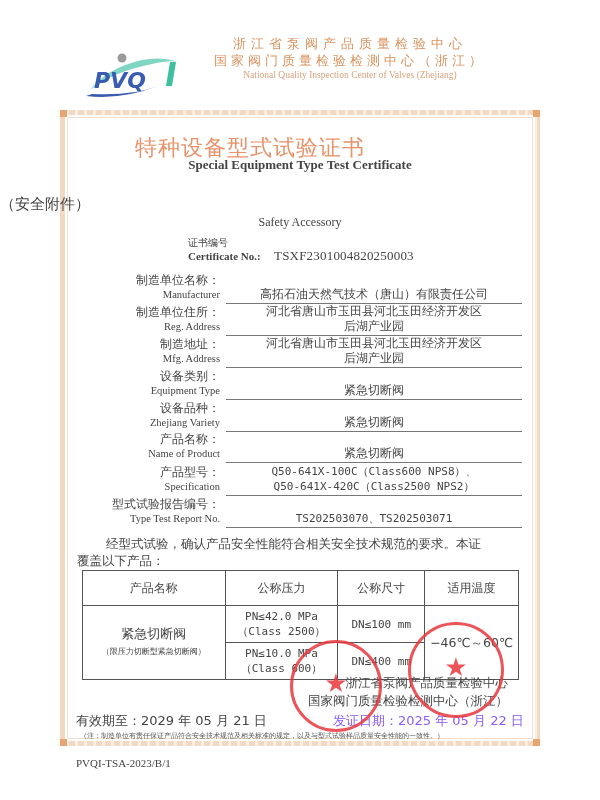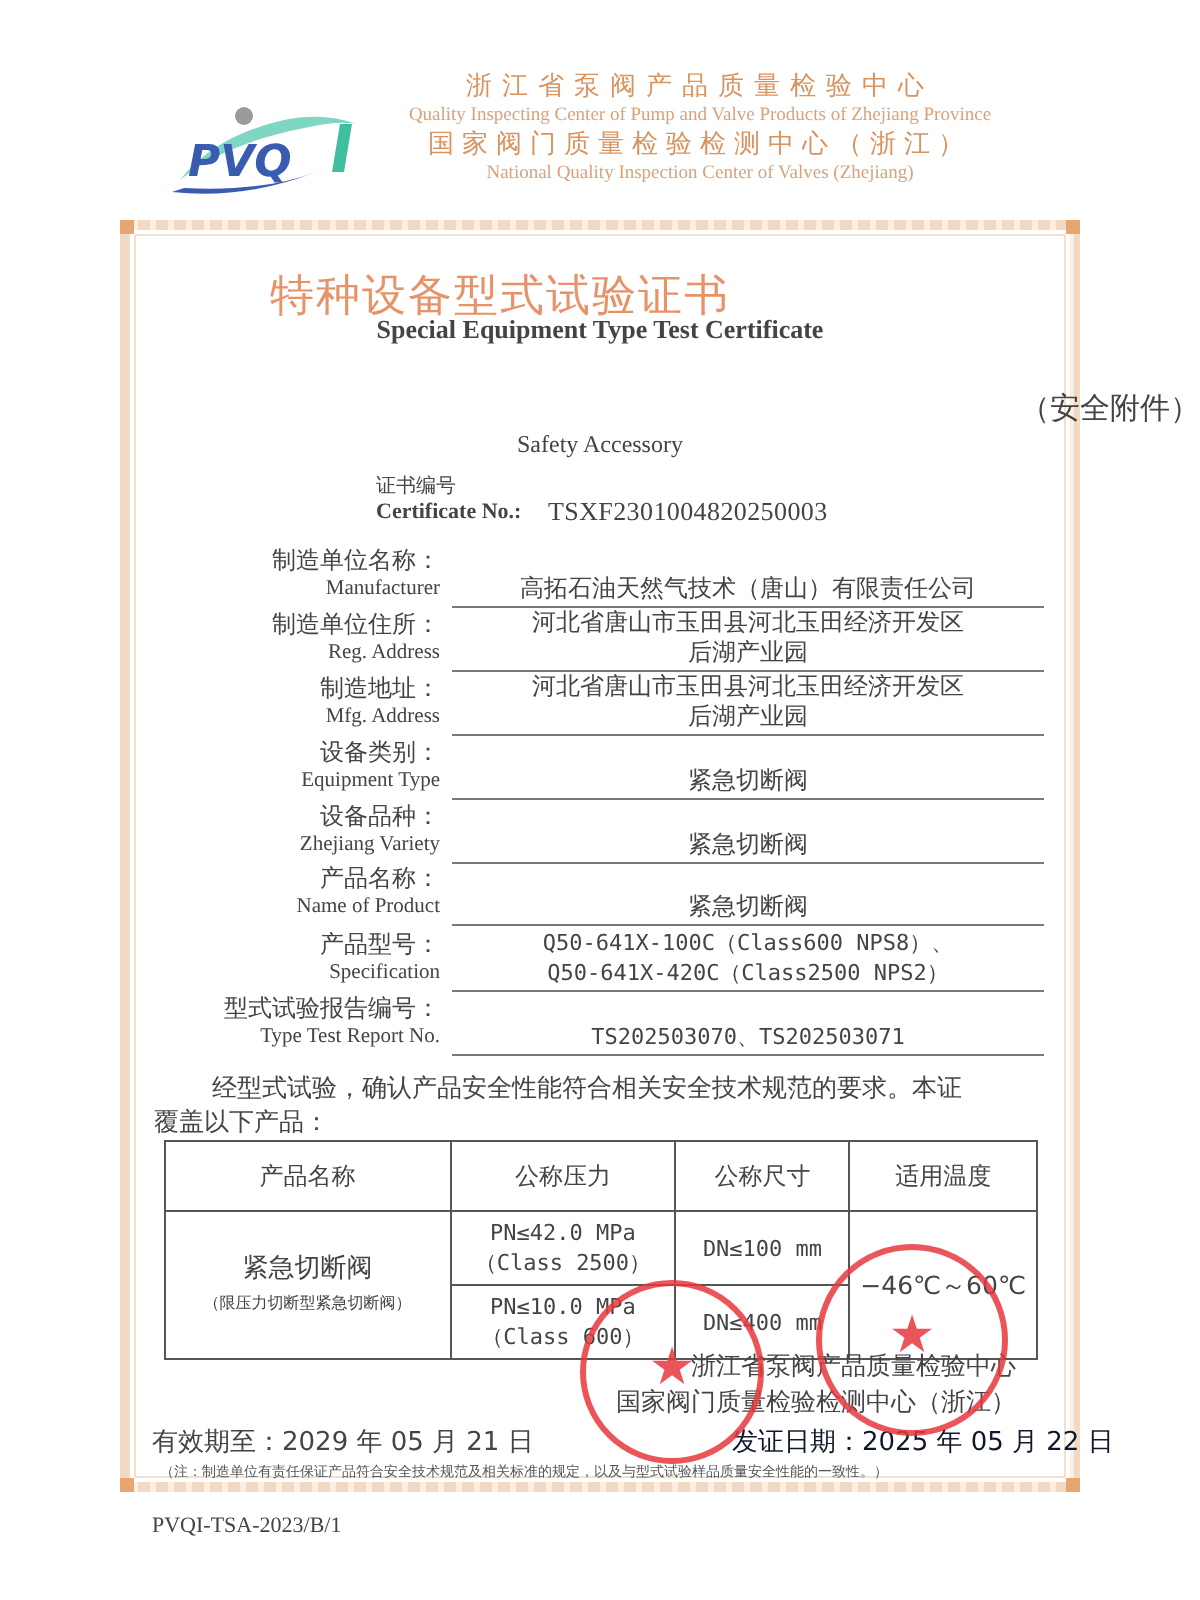--- a/index.html
+++ b/index.html
@@ -21,21 +21,21 @@
       repeating-linear-gradient(90deg, #f1d9c3 0 6px, #fbeee2 6px 9px) border-box; }
   .frame::before { content: ""; position: absolute; inset: 2px; border: 1px solid #f3e0ce; }
   .corner { position: absolute; width: 7px; height: 7px; background: #e8a56f; }
   .c-tl { left: -5px; top: -5px; } .c-tr { right: -5px; top: -5px; }
   .c-bl { left: -5px; bottom: -5px; } .c-br { right: -5px; bottom: -5px; }
 
   .title-cn { position: absolute; left: 0; width: 500px; top: 133px; text-align: center;
     font-family: "DejaVu Sans", sans-serif; font-size: 22px; color: #e8926a; letter-spacing: 1px; }
   .title-en { position: absolute; left: 0; width: 600px; top: 157px; text-align: center;
     font-size: 13px; font-weight: bold; color: #444; }
-  .sub-cn { position: absolute; left: 0; width: 600px; top: 195px; text-align: right;
+  .sub-cn { position: absolute; left: 0; width: 600px; top: 195px; text-align: left;
     font-family: "DejaVu Sans", sans-serif; font-size: 15px; color: #444; }
   .sub-en { position: absolute; left: 0; width: 600px; top: 215px; text-align: center; font-size: 12px; color: #444; }
 
   .certno-cn { position: absolute; left: 188px; top: 236px; font-family: "DejaVu Sans", sans-serif; font-size: 10px; color: #444; }
   .certno-en { position: absolute; left: 188px; top: 250px; font-size: 11px; font-weight: bold; color: #444; }
   .certno-val { position: absolute; left: 274px; top: 248px; font-size: 13px; color: #444; letter-spacing: 0.2px; }
 
   .field { position: absolute; left: 60px; width: 440px; }
   .field .lcn { position: absolute; right: 280px; font-family: "DejaVu Sans", sans-serif; font-size: 12px; color: #444; white-space: nowrap; text-align: right; }
   .field .len { position: absolute; right: 280px; font-size: 10.5px; color: #444; white-space: nowrap; text-align: right; }
@@ -56,38 +56,37 @@
   .pname { font-size: 13px !important; }
   .psub { font-size: 8px; display: block; margin-top: 2px; }
 
   .stamp { position: absolute; border: 3px solid #e8383d; border-radius: 50%; opacity: 0.85; }
   .stamp1 { left: 290px; top: 640px; width: 92px; height: 92px; }
   .stamp2 { left: 408px; top: 622px; width: 96px; height: 96px; }
   .star { position: absolute; color: #e8383d; font-size: 26px; left: 50%; top: 50%; transform: translate(-50%, -58%); }
 
   .issuer { position: absolute; left: 308px; width: 200px; font-family: "DejaVu Sans", sans-serif; font-size: 12.5px; color: #444; text-align: right; white-space: nowrap; }
   .valid { position: absolute; left: 76px; top: 712px; font-family: "DejaVu Sans", sans-serif; font-size: 13px; color: #444; }
-  .issue-date { position: absolute; left: 333px; top: 712px; font-family: "DejaVu Sans", sans-serif; font-size: 13px; color: #0f172a; white-space: nowrap; margin-left: 33px; }
+  .issue-date { position: absolute; left: 333px; top: 712px; font-family: "DejaVu Sans", sans-serif; font-size: 13px; color: #8b5cf6; white-space: nowrap; }
   .note { position: absolute; left: 80px; top: 731px; width: 440px; font-family: "DejaVu Sans", sans-serif; font-size: 7px; color: #555; white-space: nowrap; }
   .docno { position: absolute; left: 76px; top: 757px; font-size: 11px; color: #444; }
 </style>
 </head>
 <body>
 
 <div class="header">
   <svg class="logo" viewBox="0 0 100 60">
     <path d="M8 48 Q30 30 70 22 Q88 18 96 20 Q80 14 60 18 Q25 26 8 48 Z" fill="#7fd6c2"></path>
     <path d="M4 54 Q40 58 76 44 Q50 54 10 52 Z" fill="#3a5cb0"></path>
     <circle cx="40" cy="16" r="4.5" fill="#9a9a9a"></circle>
     <text x="12" y="46" font-family="DejaVu Sans, sans-serif" font-style="italic" font-weight="bold" font-size="22" fill="#3a5cb0">PVQ</text>
     <path d="M88 20 L84 44 L90 44 L94 20 Z" fill="#3fbfa0"></path>
   </svg>
   <div class="org">
     <div class="cn1">浙江省泵阀产品质量检验中心</div>
-    <div class="en1">Quality Inspecting Center of Pump and Valve Products of Zhejiang Province</div>
     <div class="cn2">国家阀门质量检验检测中心（浙江）</div>
     <div class="en2">National Quality Inspection Center of Valves (Zhejiang)</div>
   </div>
 </div>
 
 <div class="frame">
   <span class="corner c-tl"></span>
   <span class="corner c-tr"></span>
   <span class="corner c-bl"></span>
   <span class="corner c-br"></span>

